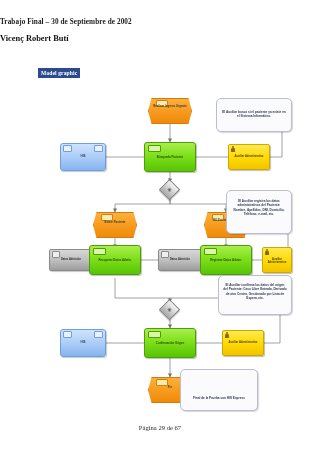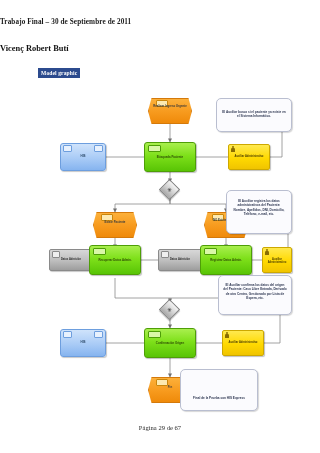--- a/index.html
+++ b/index.html
@@ -13,21 +13,21 @@
   .page{position:relative;width:320px;height:453px;}
   .hdr-line1{
     font-family:"Liberation Serif", serif;
     font-weight:bold;font-size:7.2px;color:#1a1a1a;
     letter-spacing:.1px;
     position:absolute;left:0;right:0;top:18px;
   }
   .hdr-line2{
     font-family:"Liberation Serif", serif;
     font-weight:bold;font-size:8.4px;color:#111;
-    position:absolute;left:0;right:0;top:34px;margin-top:10px;
+    position:absolute;left:0;right:0;top:34px;
   }
 
   
   .caption{
     position:absolute;left:38px;top:68px;
     background:#2c4b8e;color:#ffffff;
     font-family:"Liberation Serif", serif;
     font-weight:bold;font-size:5.6px;
     padding:1.5px 3px 2px 3px;
     letter-spacing:.1px;
@@ -174,21 +174,21 @@
     text-align:center;
     font-family:"Liberation Serif", serif;
     font-size:6.6px;color:#2b2b2b;
   }
 </style>
 </head>
 <body>
 
 <div class="page">
 
-  <div class="hdr-line1">Trabajo Final  – 30 de Septiembre de 2011</div>
+  <div class="hdr-line1">Trabajo Final  – 30 de Septiembre de 2002</div>
   <div class="hdr-line2">Vicenç Robert Butí</div>
 
   <div class="caption">Model graphic</div>
 
   <div class="diagram">
 
     <svg width="262" height="310">
       <defs>
         <marker id="arr" viewBox="0 0 10 10" refX="9" refY="5" markerWidth="5" markerHeight="5" orient="auto-start-reverse">
           <path d="M 0 0 L 10 5 L 0 10 z" fill="#6f6f6f"></path>

